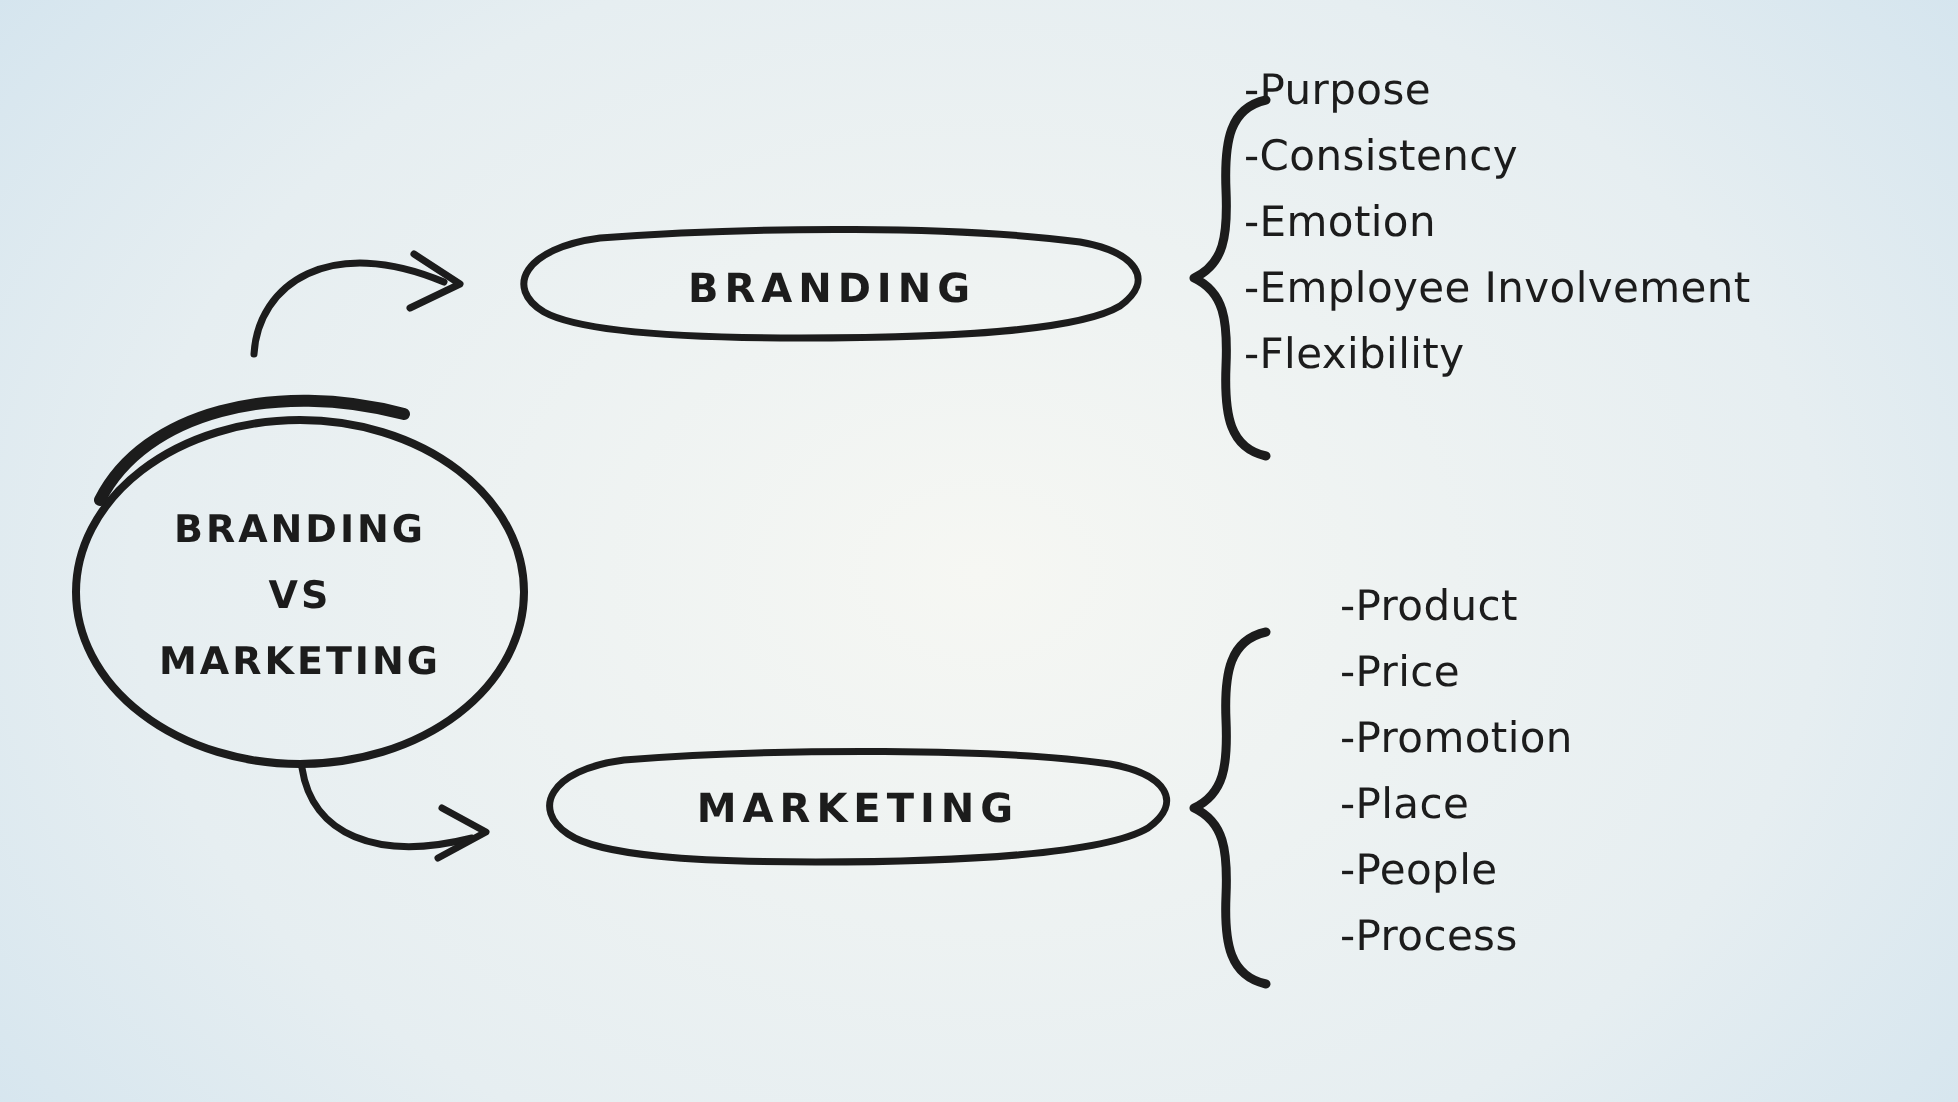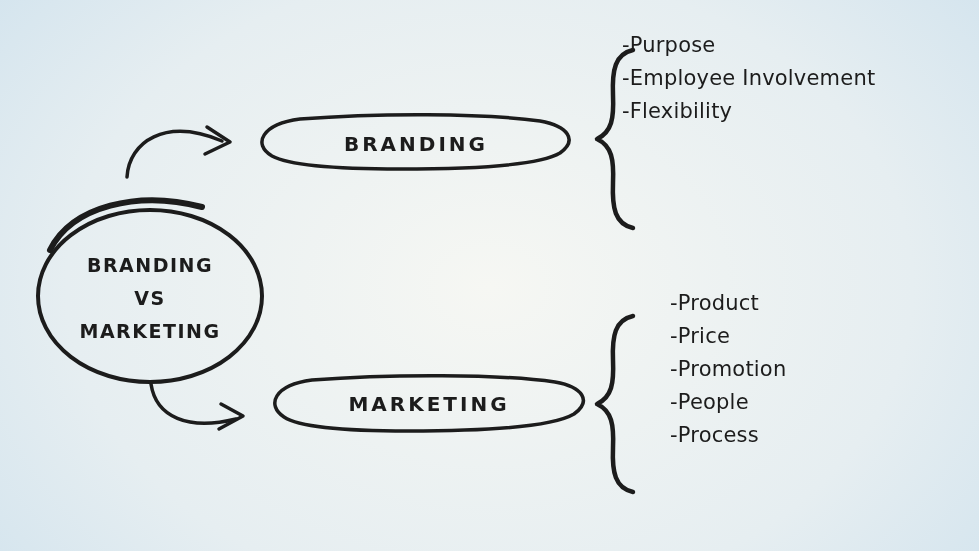--- a/index.html
+++ b/index.html
@@ -65,25 +65,28 @@
     <div>BRANDING</div>
     <div>VS</div>
     <div>MARKETING</div>
   </div>
 
   <div class="pill-label" id="brandingLabel">BRANDING</div>
   <div class="pill-label" id="marketingLabel">MARKETING</div>
 
   <ul class="list" id="brandingList">
     <li>-Purpose</li>
+    <li>-Consistency</li>
+    <li>-Emotion</li>
     <li>-Employee Involvement</li>
     <li>-Flexibility</li>
   </ul>
 
   <ul class="list" id="marketingList">
     <li>-Product</li>
     <li>-Price</li>
     <li>-Promotion</li>
+    <li>-Place</li>
     <li>-People</li>
     <li>-Process</li>
   </ul>
 
 </div>
 
 </body></html>

